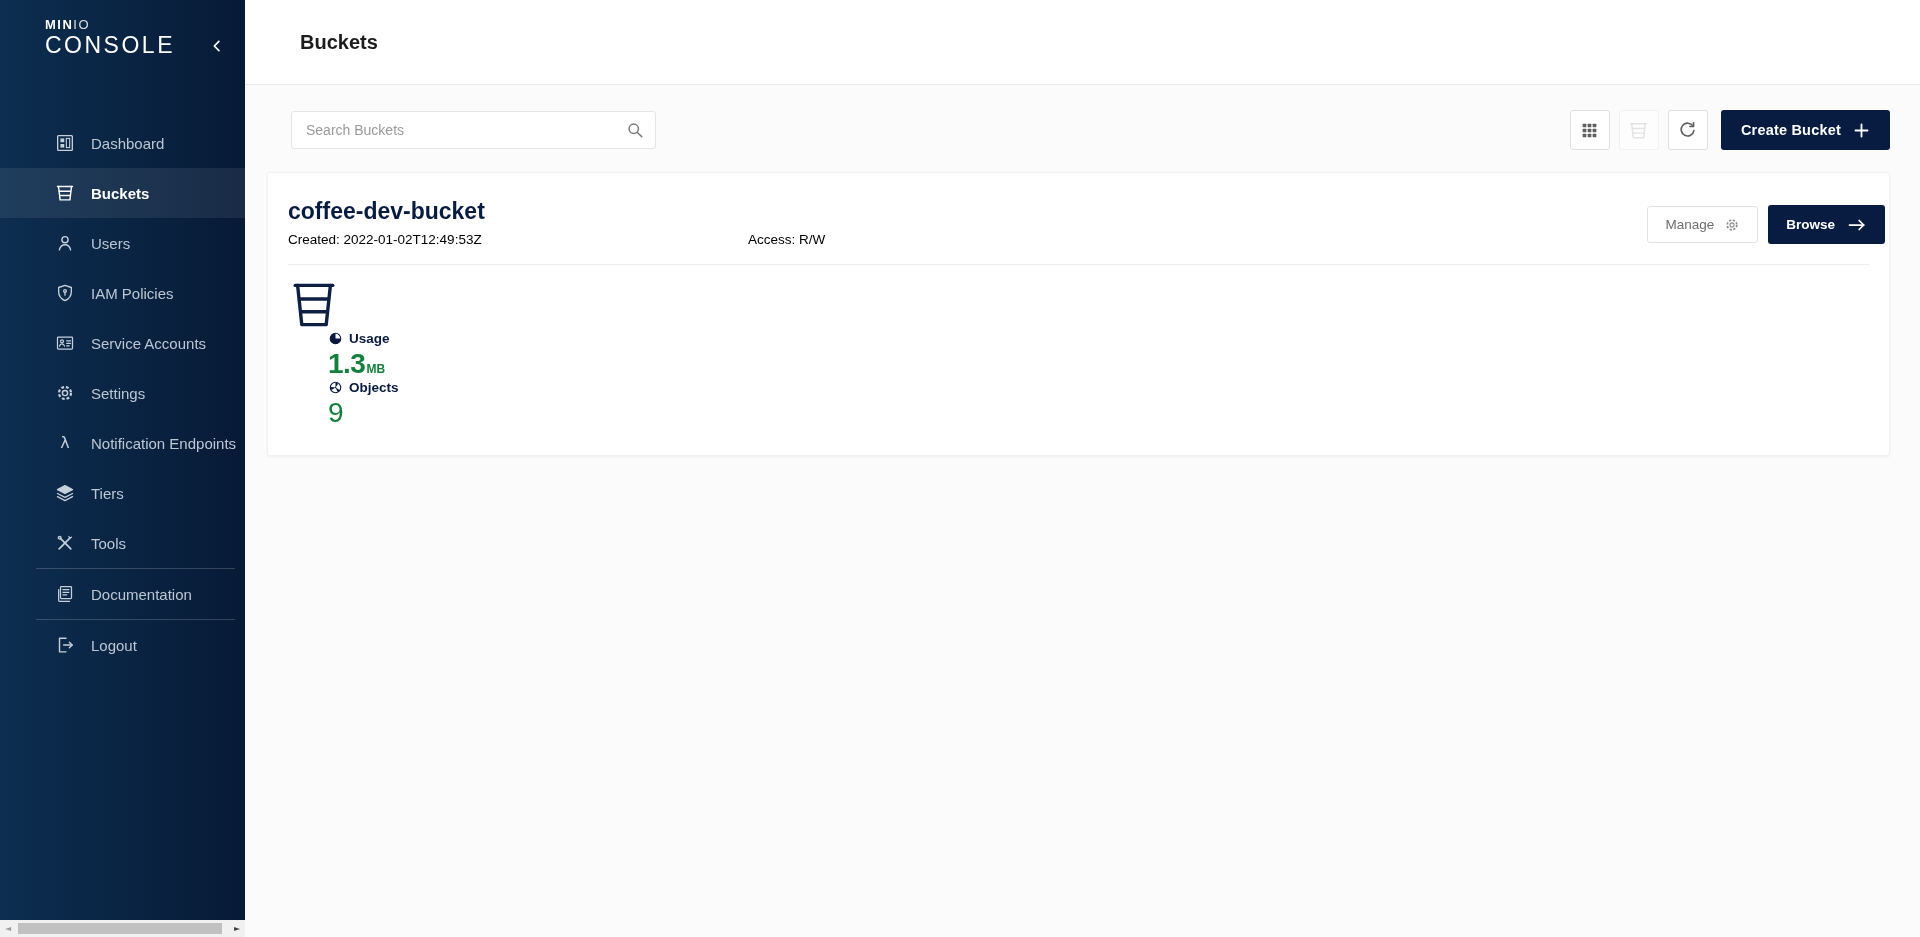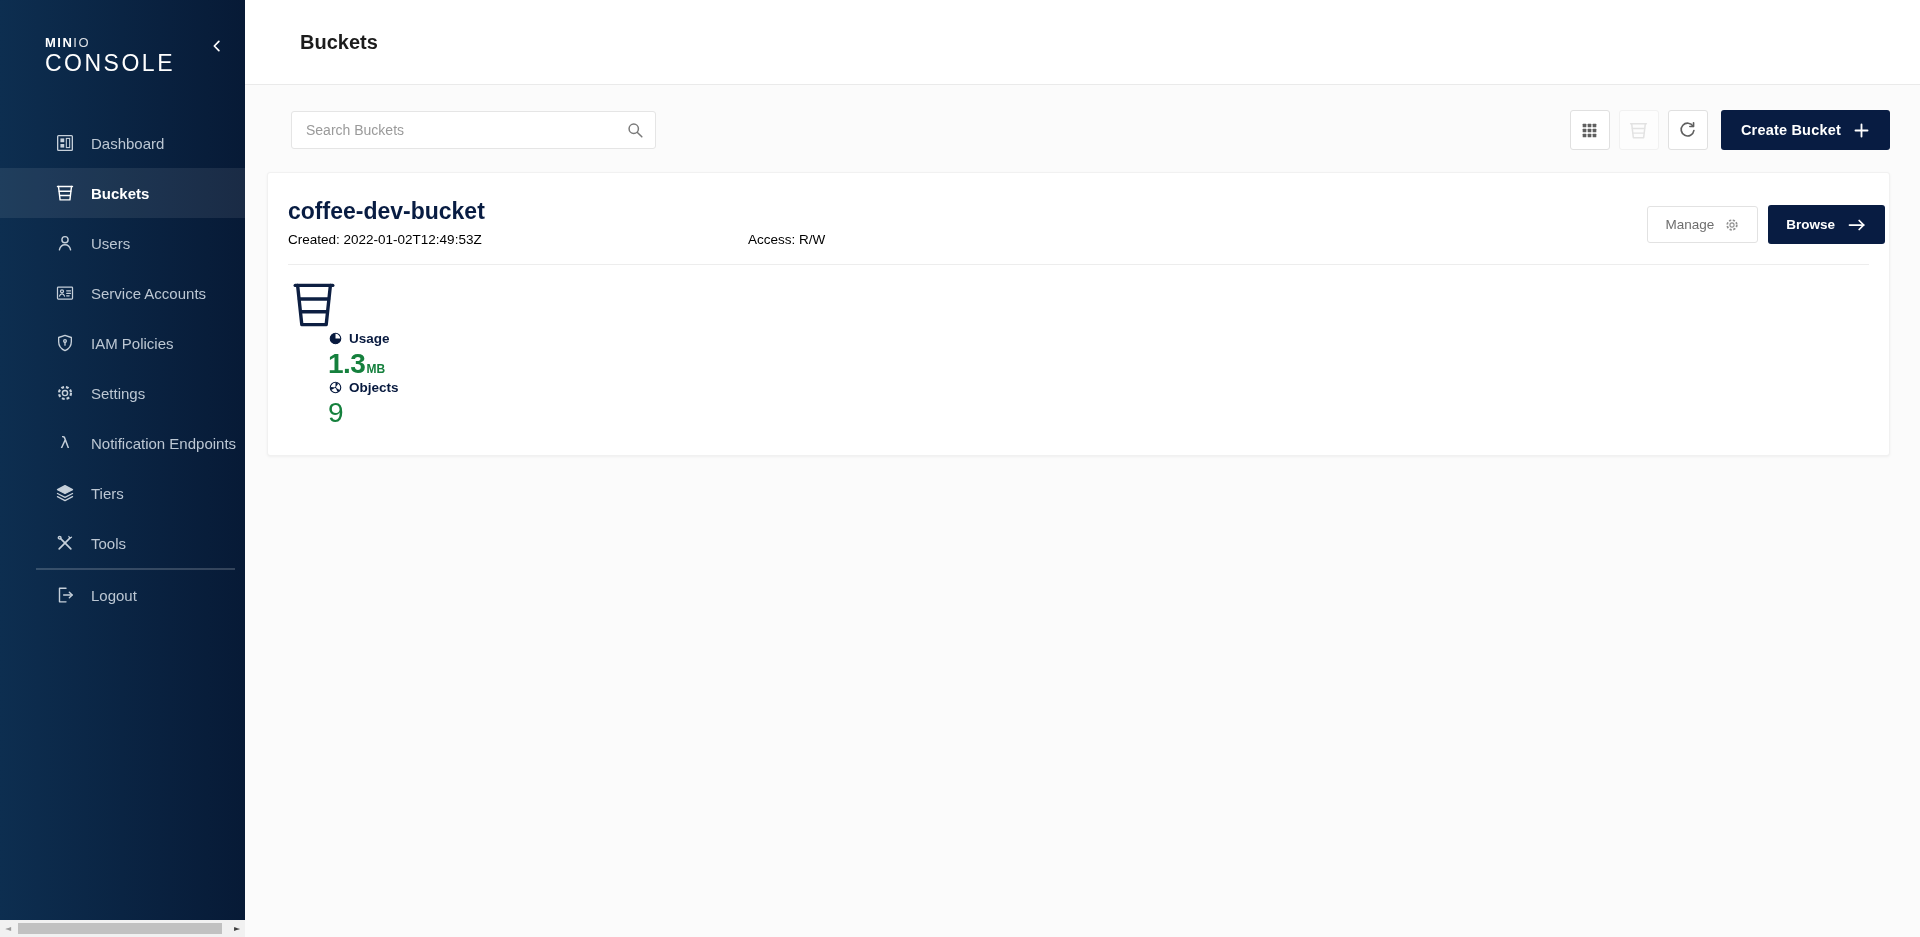--- a/index.html
+++ b/index.html
@@ -3,21 +3,21 @@
 <meta charset="utf-8">
 <style>
   * { margin:0; padding:0; box-sizing:border-box; }
   html,body { width:1920px; height:937px; overflow:hidden;
     font-family:"Liberation Sans","DejaVu Sans",sans-serif; background:#fbfbfb; }
   .app { display:flex; width:1920px; height:937px; }
 
   
   .sidebar { position:relative; width:245px; height:937px; flex:0 0 245px;
     background:linear-gradient(90deg,#0d2e50 0%,#071a36 100%); overflow:hidden; }
-  .logo-block { height:85px; padding:36px 0 0 45px; position:relative; }
+  .logo-block { height:85px; padding:18px 0 0 45px; position:relative; }
   .brand-top { color:#fff; font-size:13px; font-weight:700; letter-spacing:1.5px; line-height:14px; }
   .brand-top .thin { font-weight:400; opacity:.85; }
   .brand-bottom { color:#fff; font-size:23px; font-weight:400; letter-spacing:2.5px; line-height:26px; }
   .collapse-btn { position:absolute; top:34px; right:16px; width:24px; height:24px;
     color:#fff; cursor:pointer; display:flex; align-items:center; justify-content:center; }
   .menu { padding-top:33px; }
   .menu-item { height:50px; display:flex; align-items:center; padding-left:55px;
     color:#bcc7d3; font-size:15px; cursor:pointer; }
   .menu-item .mi-icon { width:20px; height:20px; margin-right:16px; flex:0 0 20px; color:#c6d0da; }
   .menu-item.active { background:rgba(255,255,255,.08); color:#fff; font-weight:700; }
@@ -240,32 +240,32 @@
         <span>Buckets</span>
       </div>
       <div class="menu-item">
         <svg class="mi-icon">
             <use href="#i-user"></use>
           </svg>
         <span>Users</span>
       </div>
       <div class="menu-item">
         <svg class="mi-icon">
+            <use href="#i-shield"></use>
+          </svg>
+        <span>IAM Policies</span>
+      </div>
+      <div class="menu-item">
+        <svg class="mi-icon">
             <use href="#i-id-card"></use>
           </svg>
         <span>Service Accounts</span>
       </div>
       <div class="menu-item">
         <svg class="mi-icon">
-            <use href="#i-shield"></use>
-          </svg>
-        <span>IAM Policies</span>
-      </div>
-      <div class="menu-item">
-        <svg class="mi-icon">
             <use href="#i-gear"></use>
           </svg>
         <span>Settings</span>
       </div>
       <div class="menu-item">
         <svg class="mi-icon">
             <use href="#i-lambda"></use>
           </svg>
         <span>Notification Endpoints</span>
       </div>
@@ -275,20 +275,26 @@
           </svg>
         <span>Tiers</span>
       </div>
       <div class="menu-item">
         <svg class="mi-icon">
             <use href="#i-tools"></use>
           </svg>
         <span>Tools</span>
       </div>
       <div class="menu-divider"></div>
+      <div class="menu-item">
+        <svg class="mi-icon">
+            <use href="#i-documentation"></use>
+          </svg>
+        <span>Documentation</span>
+      </div>
       <div class="menu-divider"></div>
       <div class="menu-item">
         <svg class="mi-icon">
             <use href="#i-logout"></use>
           </svg>
         <span>Logout</span>
       </div>
     </div>
 
     <div class="sb-scrollbar">

